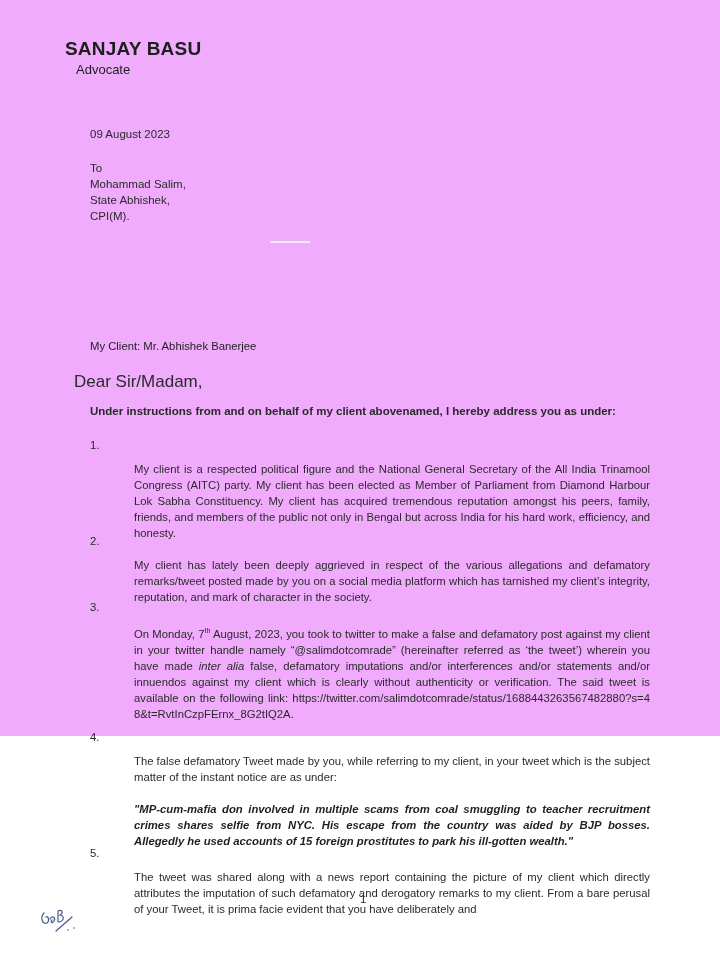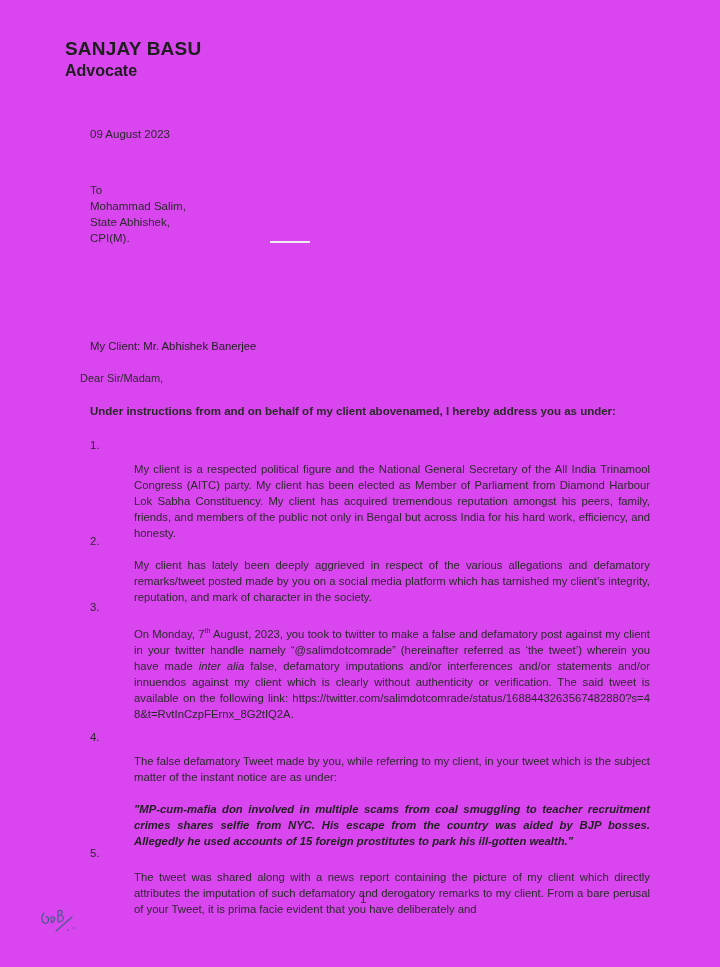--- a/index.html
+++ b/index.html
@@ -1,29 +1,29 @@
 <!DOCTYPE html>
 <html><head>
 <meta charset="utf-8">
 <style>
   html, body { margin: 0; padding: 0; background: #ffffff; }
   body {
     width: 720px; height: 967px; position: relative; overflow: hidden;
     font-family: "Liberation Sans", "DejaVu Sans", sans-serif;
     color: #2a2a2a;
   }
-  .page { position: absolute; left: 0; top: 0; width: 720px; height: 967px; background: #d946ef; }
+  .page { position: absolute; left: 0; top: 0; width: 720px; height: 736px; background: #f0abfc; }
   .letterhead-name { position: absolute; left: 65px; top: 38px; font-size: 19px; font-weight: bold; letter-spacing: 0.2px; color: #1e1e1e; }
-  .letterhead-title { position: absolute; left: 65px; top: 62px; font-size: 16px; font-weight: bold; color: #1e1e1e; }
+  .letterhead-title { position: absolute; left: 76px; top: 62px; font-size: 13px; font-weight: normal; color: #1e1e1e; }
   .date { position: absolute; left: 90px; top: 128px; font-size: 11.5px; text-align: right; }
-  .addr { position: absolute; left: 90px; top: 160px; font-size: 11.5px; line-height: 16px; margin-top: 22px; }
+  .addr { position: absolute; left: 90px; top: 160px; font-size: 11.5px; line-height: 16px; }
   .addr div { white-space: nowrap; }
   .subject { position: absolute; left: 90px; top: 307px; font-size: 11.3px; font-weight: bold; color: #1f1f1f; }
   .client { position: absolute; left: 90px; top: 340px; font-size: 11.3px; font-weight: normal; color: #1f1f1f; }
-  .salutation { position: absolute; left: 80px; top: 372px; font-size: 11px; }
+  .salutation { position: absolute; left: 74px; top: 372px; font-size: 17px; }
   .intro { position: absolute; left: 90px; top: 405px; font-size: 11.5px; font-weight: bold; }
   .item { position: absolute; left: 90px; width: 560px; font-size: 11.3px; line-height: 16px; }
   .item .num { position: absolute; left: 0; top: 0; width: 30px; }
   .item .body { position: absolute; left: 44px; width: 516px; text-align: justify; margin-top: 24px; }
   .quote { font-style: italic; font-weight: bold; margin-top: 16px; line-height: 16px; color: #1f1f1f; }
   .link { word-break: break-all; }
   .page-number { position: absolute; left: 360px; top: 893px; font-size: 11.5px; }
   .signature { position: absolute; left: 38px; top: 905px; width: 50px; height: 30px; }
   .smudge { position: absolute; left: 270px; top: 241px; width: 40px; height: 2px; background: #eeeeee; }
 </style>

